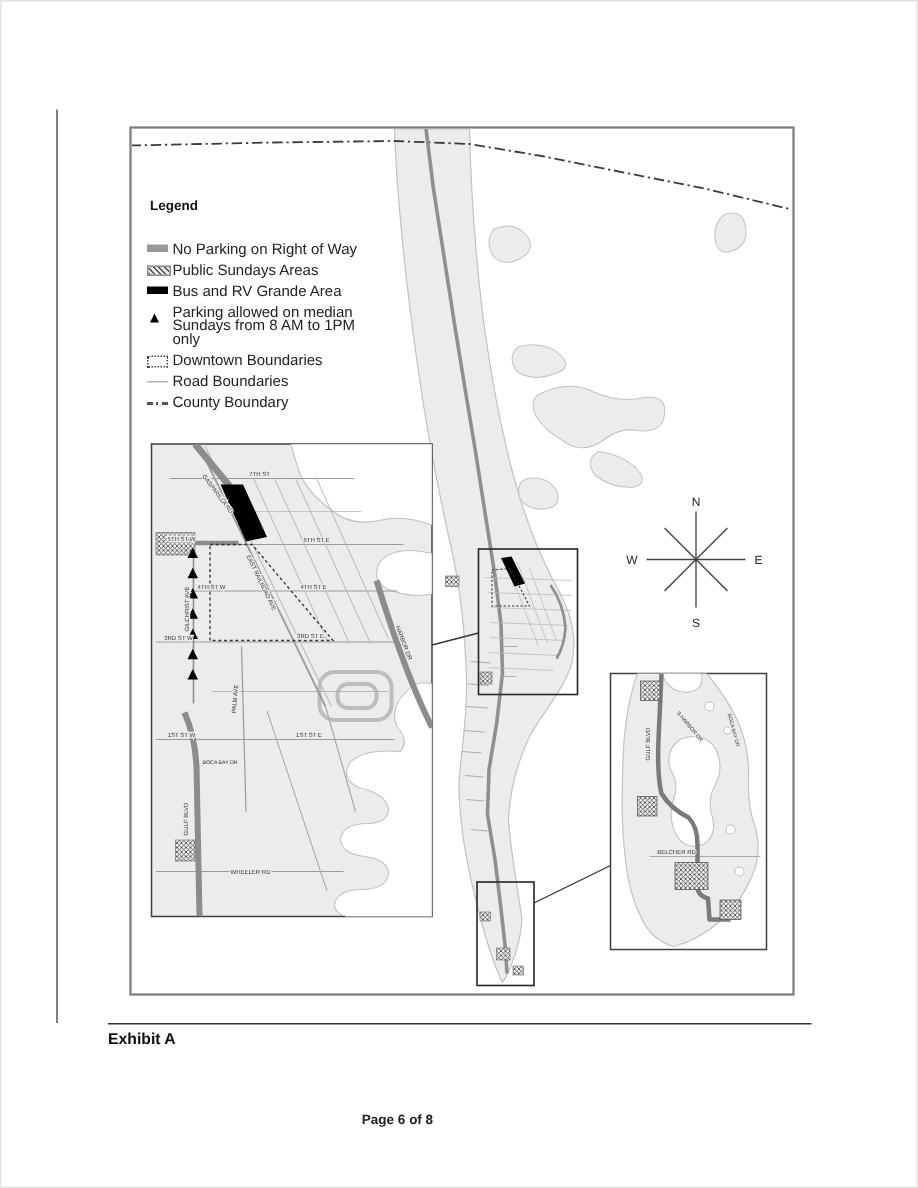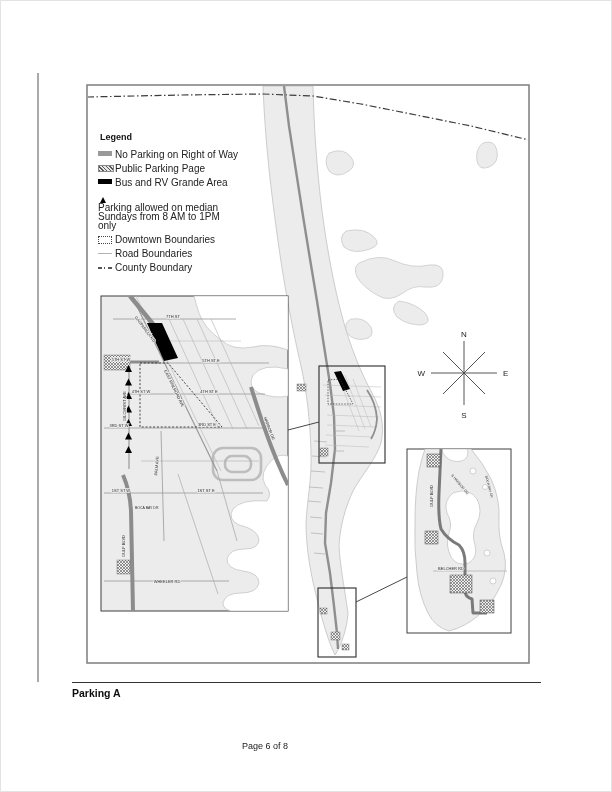--- a/index.html
+++ b/index.html
@@ -4,38 +4,38 @@
 <style>
   html,body{margin:0;padding:0;background:#fff;}
   .page{
     position:relative;width:612px;height:792px;background:#ffffff;
     font-family:"Liberation Sans", sans-serif;color:#1a1a1a;overflow:hidden;
     border:1px solid #e3e3e3;box-sizing:border-box;
   }
   svg text{font-family:"Liberation Sans", sans-serif;}
   
   .legend{position:absolute;left:97px;top:131px;width:200px;}
-  .legend-title{font-size:9px;font-weight:bold;margin:0 0 8px 2px;color:#111;}
+  .legend-title{font-size:9px;font-weight:bold;margin:0 0 20px 2px;color:#111;}
   .legend-item{display:flex;align-items:flex-start;margin-bottom:5px;line-height:9px;}
   .swwrap{width:17px;min-width:17px;display:flex;justify-content:flex-start;margin-top:1px;}
   .legend-label{font-size:10px;color:#222;max-width:150px;}
   .sw{display:inline-block;width:14px;height:5px;}
   .sw-noparking{background:#999;}
   .sw-public{background:repeating-linear-gradient(45deg,#555 0 1px,#e8e8e8 1px 2.6px);border:0.5px solid #888;}
   .sw-busrv{background:#000;}
   .sw-triangle{width:0;height:0;border-left:3.5px solid transparent;border-right:3.5px solid transparent;border-bottom:6px solid #000;margin-left:2px;margin-top:4px;}
   .sw-downtown{background:none;border:1px dotted #444;height:6px;width:12px;}
   .sw-centerline{background:#b3b3b3;height:1px;margin-top:3px;}
   .sw-county{background:repeating-linear-gradient(90deg,#555 0 4px,transparent 4px 6px,#555 6px 7.5px,transparent 7.5px 10px);height:1.6px;margin-top:3px;}
-  .two-line{margin-top:0;flex-direction:column;}
+  .two-line{margin-top:0;}
   
   .exhibit{position:absolute;left:71px;top:681px;width:470px;}
   .exhibit-rule{border-top:1px solid #333;width:469px;margin-bottom:4px;}
   .exhibit-line{font-size:10.5px;font-weight:bold;color:#0d0d0d;line-height:13.5px;}
-  .footer{position:absolute;left:0;top:740px;width:528px;text-align:center;font-size:9px;color:#222;}
+  .footer{position:absolute;left:0;top:740px;width:528px;text-align:center;font-size:9px;color:#222;font-weight:bold;}
 </style>
 </head>
 <body>
 
 <div class="page">
 
   <svg width="612" height="792" viewBox="0 0 612 792">
     <defs>
       <pattern id="hatch" patternUnits="userSpaceOnUse" width="3" height="3">
         <rect width="3" height="3" fill="#f0f0f0"></rect>
@@ -266,21 +266,21 @@
     <div class="legend-item">
       <span class="swwrap">
           <span class="sw sw-noparking"></span>
         </span>
       <span class="legend-label">No Parking on Right of Way</span>
     </div>
     <div class="legend-item">
       <span class="swwrap">
           <span class="sw sw-public"></span>
         </span>
-      <span class="legend-label">Public Parking Page</span>
+      <span class="legend-label">Public Sundays Areas</span>
     </div>
     <div class="legend-item">
       <span class="swwrap">
           <span class="sw sw-busrv"></span>
         </span>
       <span class="legend-label">Bus and RV Grande Area</span>
     </div>
     <div class="legend-item two-line">
       <span class="swwrap">
           <span class="sw-triangle"></span>
@@ -303,18 +303,18 @@
       <span class="swwrap">
           <span class="sw sw-county"></span>
         </span>
       <span class="legend-label">County Boundary</span>
     </div>
   </div>
 
   
   <div class="exhibit">
     <div class="exhibit-rule"></div>
-    <div class="exhibit-line">Parking A</div>
+    <div class="exhibit-line">Exhibit A</div>
   </div>
 
   <div class="footer">Page 6 of 8</div>
 
 </div>
 
 </body></html>

